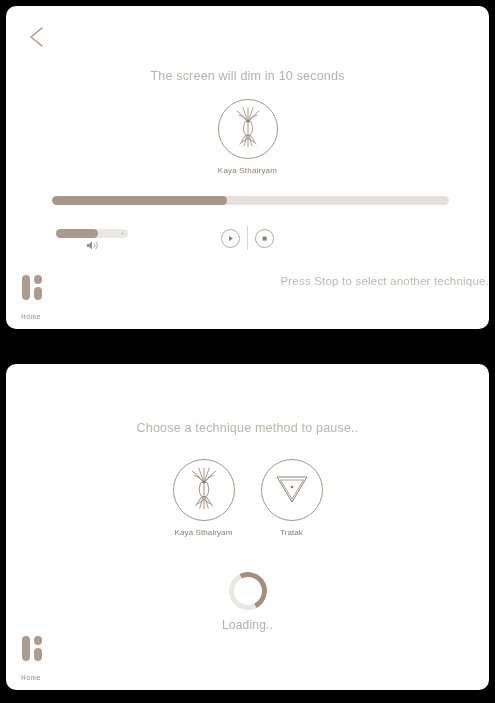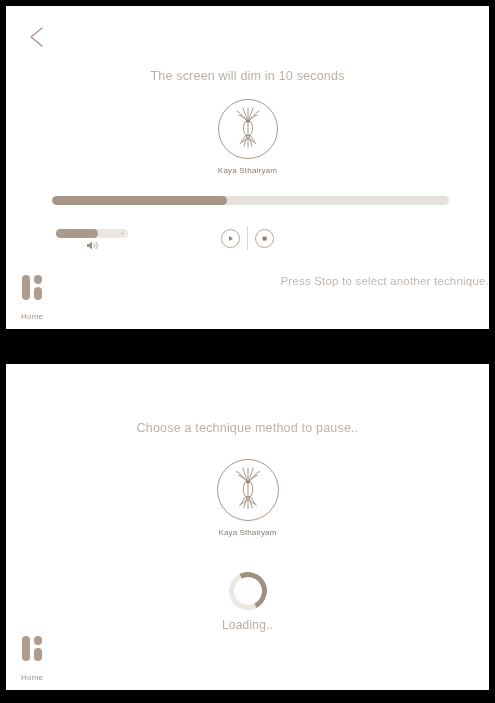--- a/index.html
+++ b/index.html
@@ -13,21 +13,21 @@
     font-family: "Liberation Sans", sans-serif;
     overflow: hidden;
     position: relative;
   }
 
   .screen {
     position: absolute;
     left: 6px;
     width: 483px;
     background: #ffffff;
-    border-radius: 0;
+    border-radius: 10px;
     overflow: hidden;
   }
   #player-screen { top: 6px; height: 323px; }
   #select-screen { top: 364px; height: 326px; }
 
   
   .back-btn {
     position: absolute;
     left: 14px;
     top: 14px;
@@ -220,20 +220,21 @@
     width: 8px;
     height: 13px;
     border-radius: 4px;
     background: #ac9d90;
   }
   .home-label {
     margin-top: 12px;
     font-size: 8px;
     color: #a2978e;
     letter-spacing: 0.2px;
+    font-family: Liberation Mono, monospace;
   }
 
   
   #choose-text {
     top: 57px;
     font-size: 12.5px;
     color: #bbb2ab;
   }
   .technique-row {
     position: absolute;
@@ -423,20 +424,32 @@
               <path d="M22 30 C24 33 26 36 28 39"></path>
               <path d="M20 33 C18 35 16 36 14 37"></path>
               <path d="M20 33 C22 35 24 36 26 37"></path>
             </g>
           </svg>
         </span>
       </div>
       <div class="technique-label">Kaya Sthairyam</div>
     </div>
 
+    <div class="technique-item">
+      <div class="technique-circle">
+        <span>
+          <svg width="40" height="40" viewBox="0 0 40 40">
+            <polygon points="5,9 35,9 20,34" fill="none" stroke="#8d7d70" stroke-width="1"></polygon>
+            <polygon points="8.5,12 31.5,12 20,31" fill="none" stroke="#8d7d70" stroke-width="0.7"></polygon>
+            <circle cx="20" cy="19" r="1.3" fill="#8d7d70"></circle>
+          </svg>
+        </span>
+      </div>
+      <div class="technique-label">Tratak</div>
+    </div>
 
 
 
   </div>
 
   <div class="loading-block">
     <div class="spinner"></div>
     <div class="loading-label">Loading..</div>
   </div>
 

